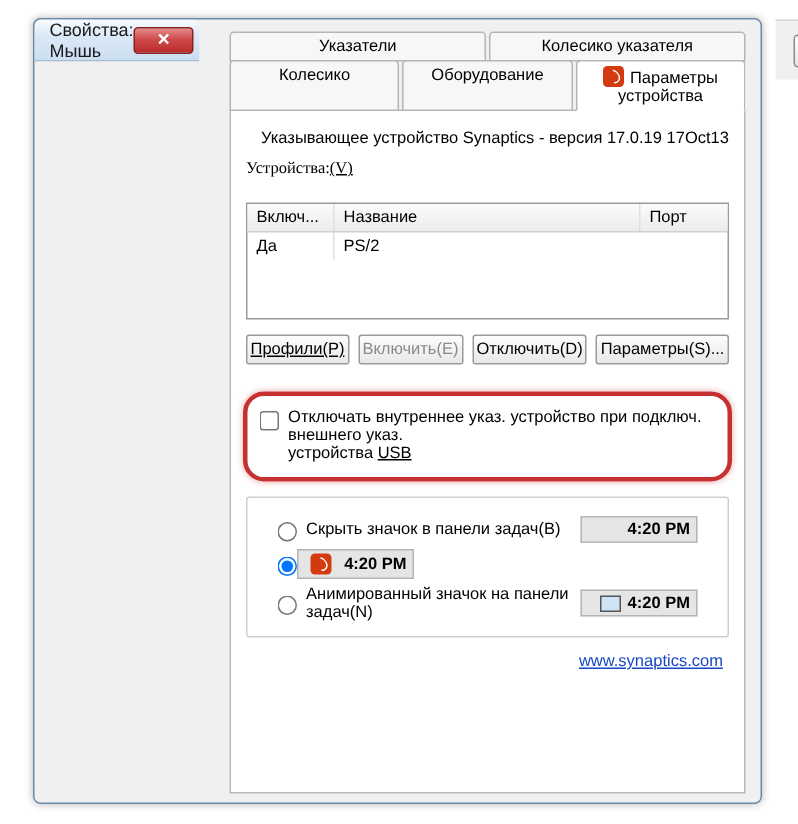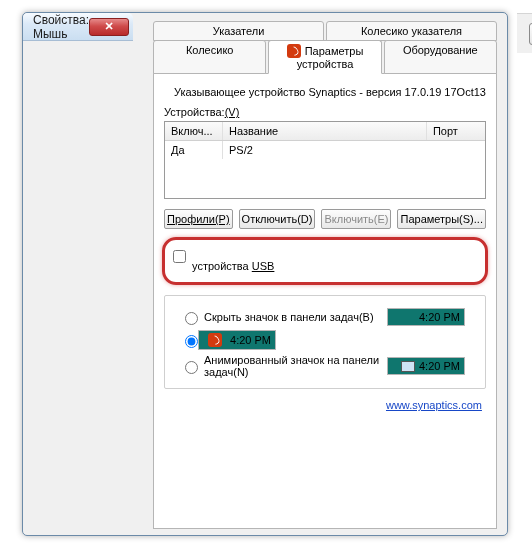--- a/index.html
+++ b/index.html
@@ -79,39 +79,39 @@
     vertical-align: -3px;
     margin-right: 4px;
   }
   .syn-icon::after{
     content:""; position:absolute; left:3px; top:2px;
     width:6px;height:8px;border:1.5px solid #fff;border-radius:50%;
     border-top-color:transparent;border-left-color:transparent;
     transform:rotate(-40deg);
   }
   .center-line { text-align: right; margin: 2px 0 8px; }
-  .dev-label { margin-bottom: 3px; }
+  .dev-label { margin-bottom: 17px; font-family: Liberation Serif, serif; }
   .underline { text-decoration: underline; }
   .list {
     border: 1px solid #9a9a9a;
     background: #fff;
     height: 78px;
   }
   .list-head {
     display: flex; background: linear-gradient(#fbfbfb,#ececec);
     border-bottom: 1px solid #d0d0d0; font-size: 11px; align-items: flex-end;
   }
   .list-head div, .list-row div {
     padding: 3px 6px; border-right: 1px solid #e0e0e0;
   }
   .col-en { width: 58px; }
   .col-name { flex: 1; }
   .col-port { width: 58px; border-right: none !important; }
   .list-row { display: flex; }
-  .btn-row { display: flex; gap: 6px; margin: 10px 0 6px; }
+  .btn-row { display: flex; gap: 6px; margin: 10px 0 16px; }
   .btn {
     flex: 1; padding: 3px 2px;
     border: 1px solid #9a9a9a;
     background: linear-gradient(#fdfdfd,#e8e8e8);
     border-radius: 2px;
     text-align: center;
   }
   .btn.disabled { color: #8a8a8a; }
   .check-box-row {
     display: flex; align-items: flex-start;
@@ -136,23 +136,23 @@
     position: absolute; top: -8px; left: 8px;
     background: #fff; padding: 0 4px; color: #1a1a1a;
   }
   .radio-line {
     display: flex; align-items: center; margin: 4px 12px;
   }
   .radio-line label { flex: 1; margin-left: 6px; }
   .sample {
     width: 78px; padding: 2px 4px;
     border: 1px solid #b5b5b5;
-    background: #0f766e;
+    background: #e5e5e5;
     display: flex; align-items: center; justify-content: flex-end;
-    gap: 4px; font-size: 11px;
+    gap: 4px; font-size: 11px; font-weight: bold;
   }
   .sample .mini { width:14px;height:14px; }
   .sample .monitor {
     width:14px;height:11px;border:1px solid #555;background:#cfe3f5;
   }
   .link-row { text-align: right; margin: 10px 4px 2px; }
   .link-row a { color: #1747c7; text-decoration: underline; }
   .footer {
     height: 40px;
     border-top: 1px solid #d5d5d5;
@@ -180,24 +180,24 @@
 
   <div class="client">
 
     <div class="tabs">
       <div class="tab-row">
         <div class="tab"><span>Указатели</span></div>
         <div class="tab"><span>Колесико указателя</span></div>
       </div>
       <div class="tab-row row2">
         <div class="tab"><span>Колесико</span></div>
+        <div class="tab"><span>Оборудование</span></div>
         <div class="tab active">
           <span class="syn-icon"></span><span>Параметры устройства</span>
         </div>
-        <div class="tab"><span>Оборудование</span></div>
       </div>
     </div>
 
     <div class="tab-panel">
 
       <div class="center-line">Указывающее устройство Synaptics - версия 17.0.19 17Oct13</div>
 
       <div class="dev-label">
         <span>Устройства:</span><span class="underline">(V)</span>
       </div>
@@ -209,30 +209,30 @@
           <div class="col-port">Порт</div>
         </div>
         <div class="list-row">
           <div class="col-en">Да</div>
           <div class="col-port">PS/2</div>
         </div>
       </div>
 
       <div class="btn-row">
         <div class="btn"><span class="underline">Профили(P)</span></div>
+        <div class="btn disabled"><span>Включить(E)</span></div>
         <div class="btn"><span>Отключить(D)</span></div>
-        <div class="btn disabled"><span>Включить(E)</span></div>
         <div class="btn"><span>Параметры(S)...</span></div>
       </div>
 
       <div class="highlight">
         <div class="check-box-row">
           <input type="checkbox" style="">
           <div>
-            <br>
+            <span>Отключать внутреннее указ. устройство при подключ. внешнего указ.</span><br>
             <span>устройства </span><span class="underline">USB</span>
           </div>
         </div>
       </div>
 
       <div class="group">
 
         <div class="radio-line">
           <input type="radio" name="tray" style="">
           <label>Скрыть значок в панели задач(B)</label>

